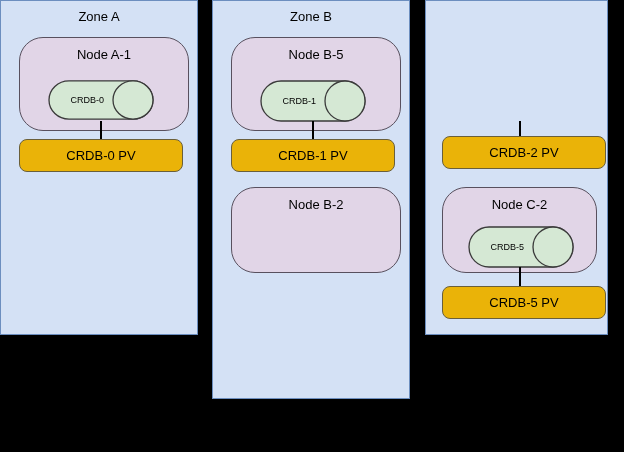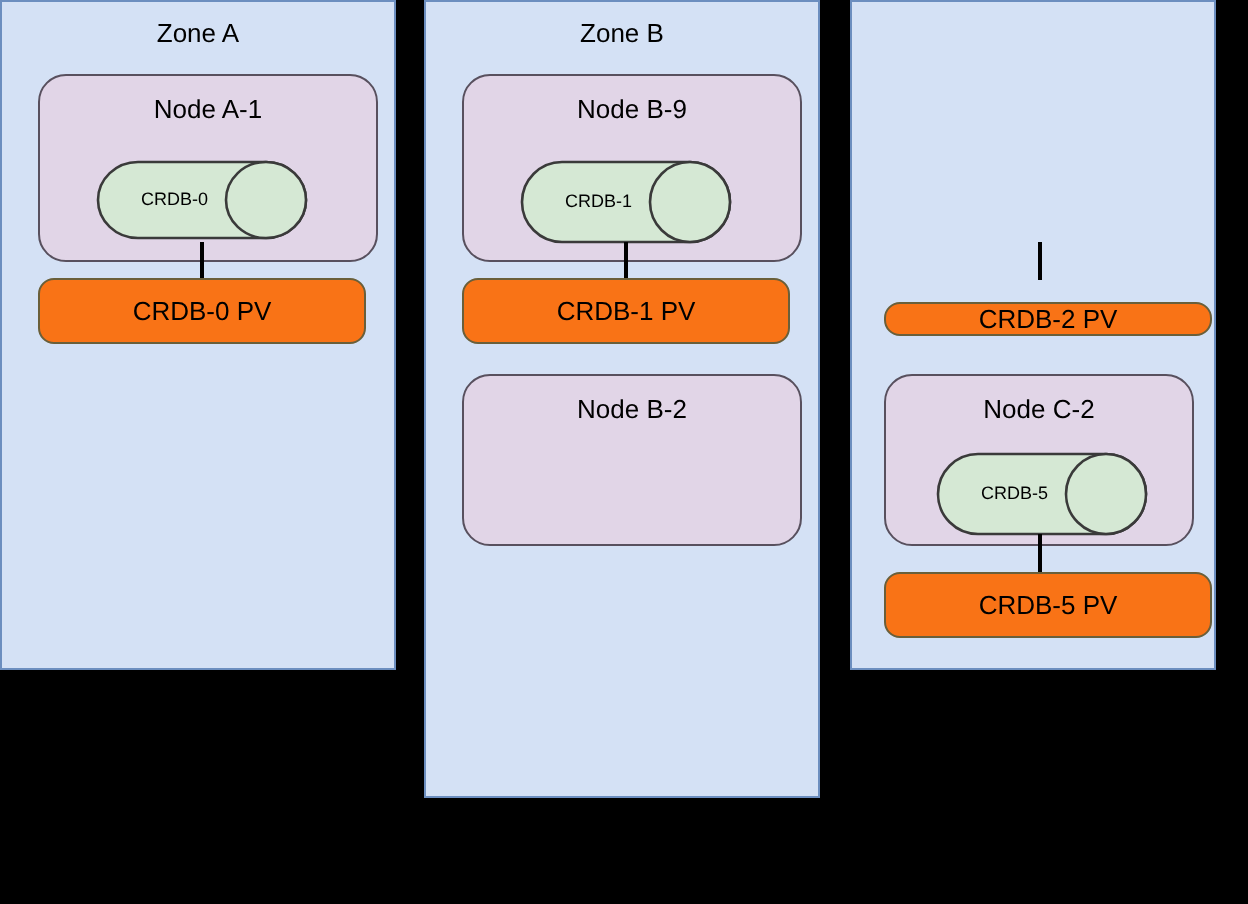--- a/index.html
+++ b/index.html
@@ -44,21 +44,21 @@
     color: #000000;
     line-height: 16px;
     white-space: nowrap;
   }
 
   
   .node {
     position: absolute;
     background: #e1d5e7;
     border: 1px solid #58505e;
-    border-radius: 14px;
+    border-radius: 24px;
     box-sizing: border-box;
   }
   .node-title {
     position: absolute;
     left: 0;
     right: 0;
     top: 9px;
     text-align: center;
     font-size: 13px;
     color: #000000;
@@ -86,21 +86,21 @@
     font-size: 9px;
     color: #000000;
     line-height: 11px;
     white-space: nowrap;
     pointer-events: none;
   }
 
   
   .pv {
     position: absolute;
-    background: #f97316;
+    background: #eab308;
     border: 1px solid #6a5f3a;
     border-radius: 8px;
     box-sizing: border-box;
   }
   .pv-label {
     position: absolute;
     left: 0;
     right: 0;
     top: 50%;
     transform: translateY(-50%);
@@ -142,21 +142,21 @@
 
     <div class="pv" style="left:18px; top:138px; width:164px; height:33px;">
       <div class="pv-label">CRDB-0 PV</div>
     </div>
   </div>
 
   <div class="zone" style="left:212px; top:0px; width:198px; height:399px;">
     <div class="zone-title">Zone B</div>
 
     <div class="node" style="left:18px; top:36px; width:170px; height:94px;">
-      <div class="node-title">Node B-9</div>
+      <div class="node-title">Node B-5</div>
 
       <div class="cyl" style="left:28px; top:42px; width:106px; height:42px;">
         <svg viewBox="0 0 106 42" preserveAspectRatio="none">
           <path d="M21 1 L85 1 A20 20 0 0 1 85 41 L21 41 A20 20 0 0 1 21 1 Z" fill="#d5e8d4" stroke="#3a3a3a" stroke-width="1.3"></path>
           <ellipse cx="85" cy="21" rx="20" ry="20" fill="#d5e8d4" stroke="#3a3a3a" stroke-width="1.3"></ellipse>
         </svg>
         <div class="cyl-label">CRDB-1</div>
       </div>
     </div>
 
@@ -169,21 +169,21 @@
     <div class="node" style="left:18px; top:186px; width:170px; height:86px;">
       <div class="node-title">Node B-2</div>
     </div>
   </div>
 
   <div class="zone" style="left:425px; top:0px; width:183px; height:335px;">
 
 
     <div class="connector" style="left:93px; top:120px; height:19px;"></div>
 
-    <div class="pv" style="left:16px; top:150px; width:164px; height:17px;">
+    <div class="pv" style="left:16px; top:135px; width:164px; height:33px;">
       <div class="pv-label">CRDB-2 PV</div>
     </div>
 
     <div class="node" style="left:16px; top:186px; width:155px; height:86px;">
       <div class="node-title">Node C-2</div>
 
       <div class="cyl" style="left:25px; top:38px; width:106px; height:42px;">
         <svg viewBox="0 0 106 42" preserveAspectRatio="none">
           <path d="M21 1 L85 1 A20 20 0 0 1 85 41 L21 41 A20 20 0 0 1 21 1 Z" fill="#d5e8d4" stroke="#3a3a3a" stroke-width="1.3"></path>
           <ellipse cx="85" cy="21" rx="20" ry="20" fill="#d5e8d4" stroke="#3a3a3a" stroke-width="1.3"></ellipse>

